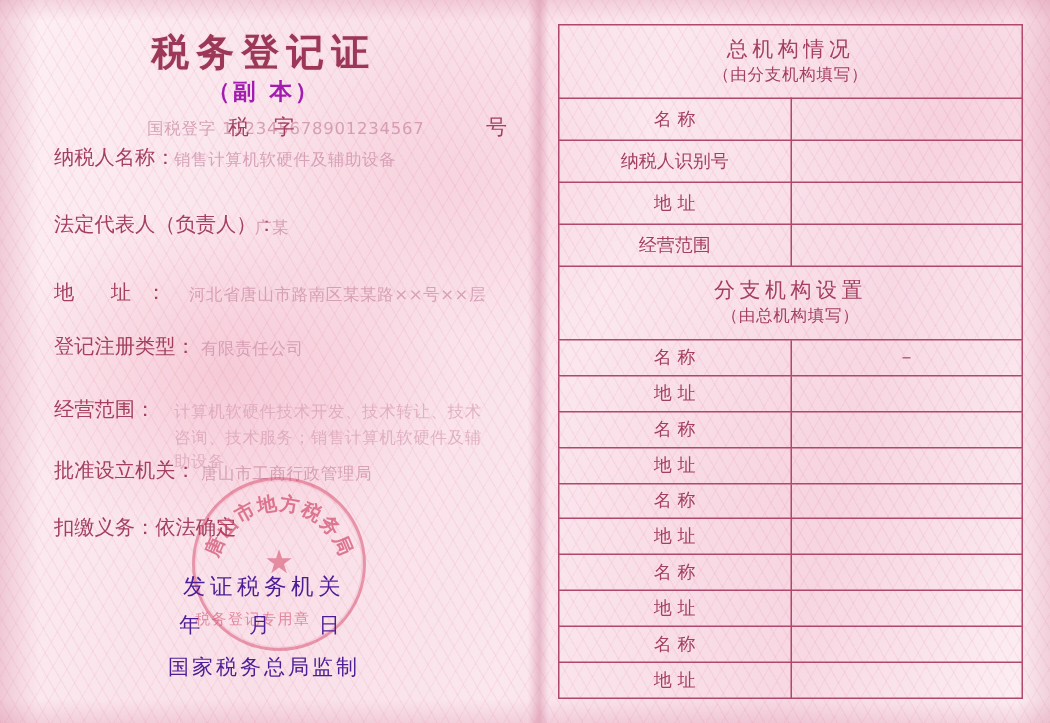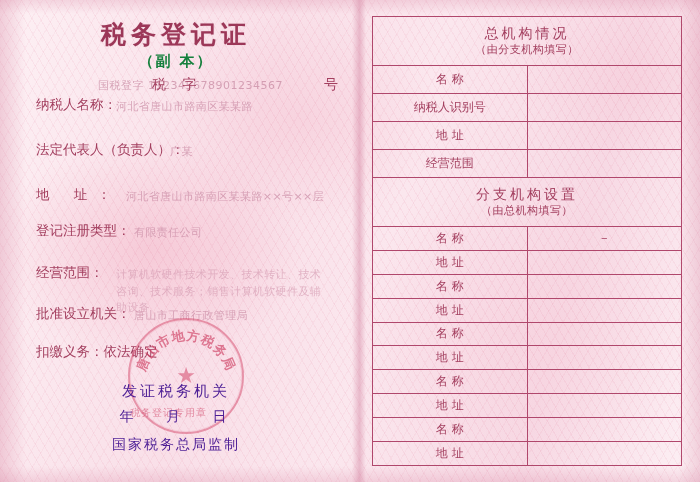--- a/index.html
+++ b/index.html
@@ -85,21 +85,21 @@
   }
   .doc-subtitle {
     position: absolute;
     left: 0; right: 0;
     top: 52px;
     text-align: center;
     font-family: "DejaVu Serif", serif;
     font-weight: bold;
     font-size: 15px;
     letter-spacing: 2px;
-    color: #15803d;
+    color: #a21caf;
   }
   .code-line {
     position: absolute;
     left: 34px; right: 18px;
     top: 76px;
     height: 20px;
     display: flex;
     align-items: center;
     font-size: 13px;
     color: #a6days;
@@ -276,21 +276,21 @@
     <div class="doc-subtitle">（副 本）</div>
 
     <div class="code-line">
       <span class="code-val">国税登字 112345678901234567</span>
       <span class="lbl-tax">税  字</span>
       <span class="lbl-no">号</span>
     </div>
 
     <div class="field" style="top:96px;">
       <span class="f-label">纳税人名称：</span>
-      <span class="f-value" style="left:92px;">河北省唐山市路南区某某路</span>
+      <span class="f-value" style="left:92px;">销售计算机软硬件及辅助设备</span>
     </div>
 
     <div class="field" style="top:141px;">
       <span class="f-label">法定代表人（负责人）：</span>
       <span class="f-value" style="left:146px;">广某</span>
     </div>
 
     <div class="field" style="top:186px;">
       <span class="f-label spaced">地     址：</span>
       <span class="f-value" style="left:102px;">河北省唐山市路南区某某路××号××层</span>

